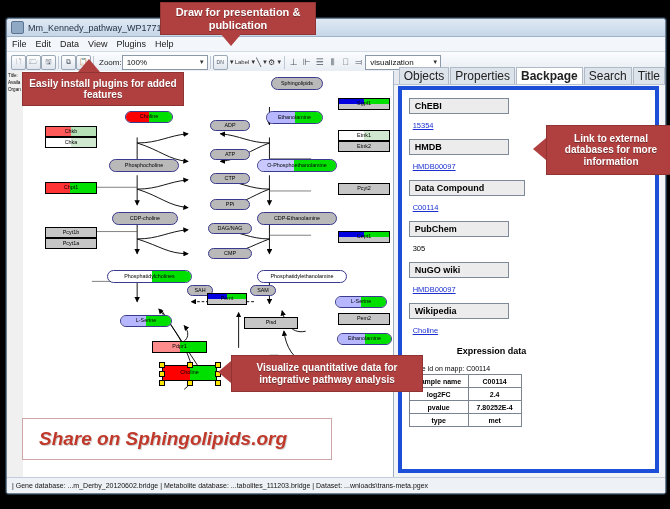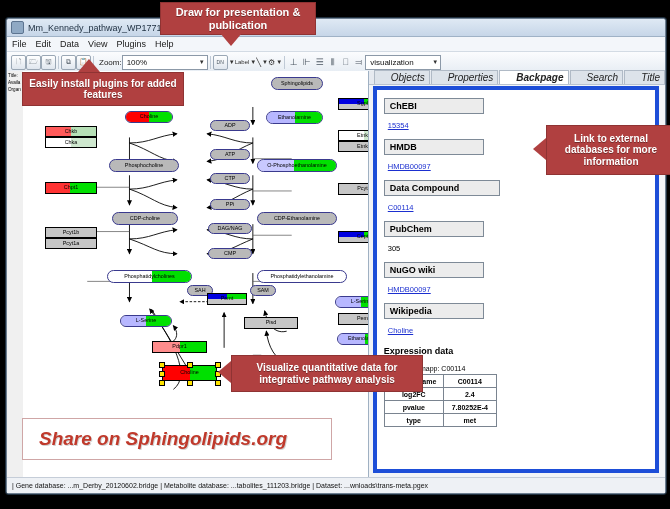--- a/index.html
+++ b/index.html
@@ -31,30 +31,30 @@
 
   
   .body-area{position:absolute;left:0;top:52px;right:0;bottom:16px;display:flex;}
   .canvas-wrap{position:relative;width:424px;background:#fff;border-right:1px solid #9fb0c2;overflow:hidden;}
   .rowhdr{position:absolute;left:0;top:0;width:16px;bottom:0;background:#f0f0f0;border-right:1px solid #c9c9c9;
           font-size:5px;color:#333;padding-top:2px;line-height:7px;}
   .canvas{position:absolute;left:16px;top:0;right:0;bottom:0;background:#fff;}
 
   .sidepanel{flex:1;background:#f2f4f7;position:relative;}
   .tabs{height:13px;background:#e6eaf0;border-bottom:1px solid #b9c3cf;display:flex;align-items:flex-end;padding-left:5px;gap:1px;}
-  .tab{font-size:10px;padding:1px 4px 1px 16px;border:1px solid #b0bac6;border-bottom:none;background:#dde3ea;color:#222;font-style:italic;}
+  .tab{font-size:12px;padding:1px 4px 1px 4px;border:1px solid #b0bac6;border-bottom:none;background:#dde3ea;color:#222;}
   .tab.active{background:#fff;font-weight:bold;}
   .backpage{position:absolute;left:4px;top:15px;right:6px;bottom:4px;background:#fff;border:4px solid #1d4ed8;overflow:hidden;}
   .bp-inner{padding:6px 7px;}
   .db-head{border:1px solid #7e8a97;background:#ececec;font-weight:bold;font-size:9px;color:#000;
            padding:2px 5px;width:88px;margin-top:7px;}
   .db-head:first-child{margin-top:2px;}
   .db-link{font-size:7.5px;color:#1b2fd0;text-decoration:underline;margin:3px 0 0 4px;display:inline-block;}
   .db-plain{font-size:7.5px;color:#000;margin:3px 0 0 4px;display:inline-block;}
-  .expr-title{font-weight:bold;font-size:9px;color:#000;margin-top:9px;}
+  .expr-title{font-weight:bold;font-size:9px;color:#000;margin-top:9px;margin-left:48px;}
   .gene-id{font-size:7px;color:#000;margin-top:9px;}
   table.expr{border-collapse:collapse;margin-top:2px;}
   table.expr td{border:1px solid #7a8490;font-size:7px;padding:1px 3px;text-align:center;color:#000;
                 font-weight:bold;height:10px;}
   table.expr td.k{width:52px;}
   table.expr td.v{width:46px;}
 
   
   .statusbar{position:absolute;left:0;right:0;bottom:0;height:15px;background:#eef1f5;border-top:1px solid #c5cdd8;
              display:flex;align-items:center;padding-left:5px;}

